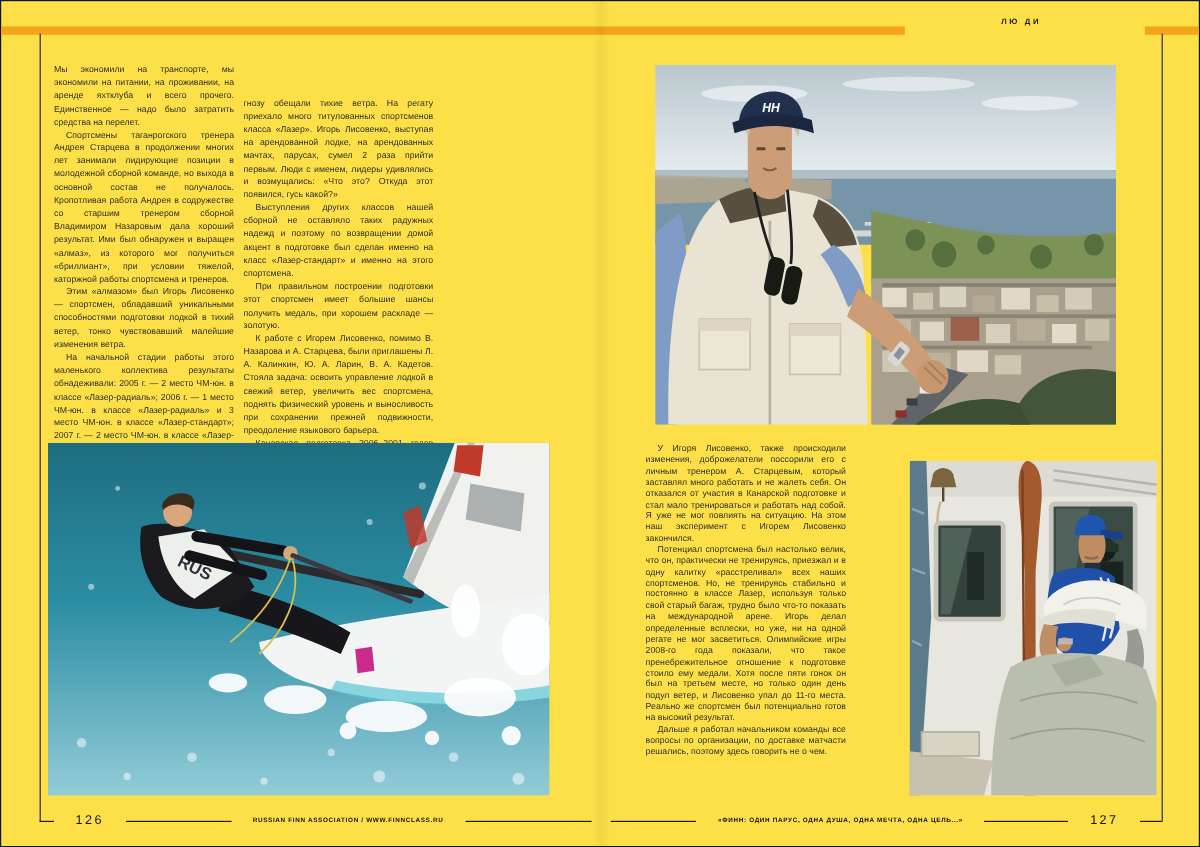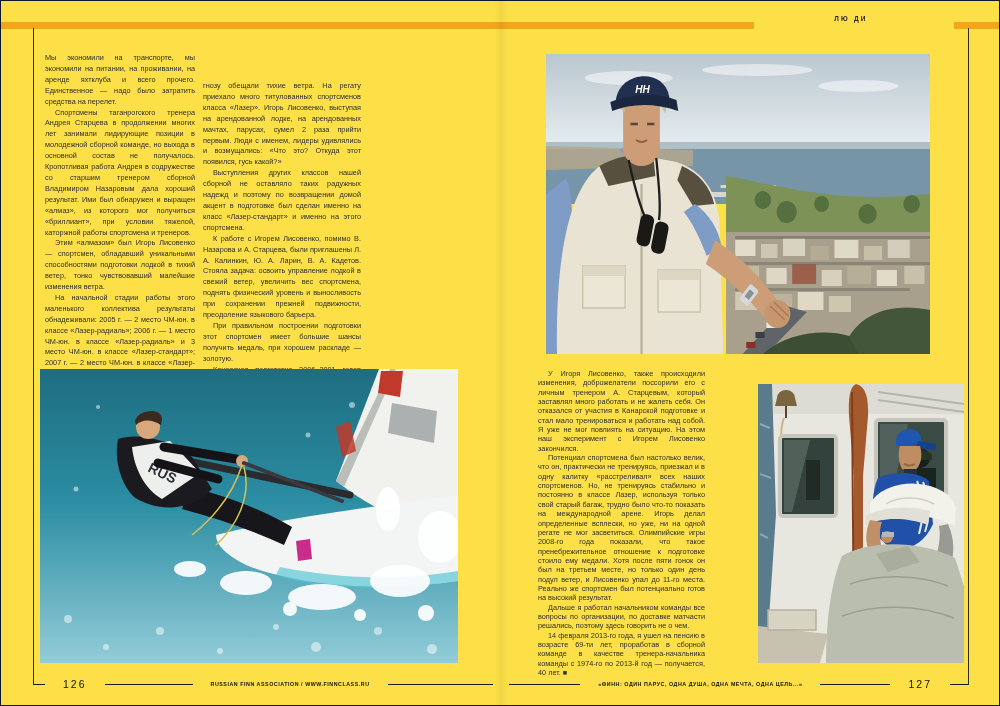--- a/index.html
+++ b/index.html
@@ -65,31 +65,30 @@
     <p class="cont">Мы экономили на транспорте, мы экономили на питании, на проживании, на аренде яхтклуба и всего прочего. Единственное — надо было затратить средства на перелет.</p>
     <p>Спортсмены таганрогского тренера Андрея Старцева в продолжении многих лет занимали лидирующие позиции в молодежной сборной команде, но выхода в основной состав не получалось. Кропотливая работа Андрея в содружестве со старшим тренером сборной Владимиром Назаровым дала хороший результат. Ими был обнаружен и выращен «алмаз», из которого мог получиться «бриллиант», при условии тяжелой, каторжной работы спортсмена и тренеров.</p>
     <p>Этим «алмазом» был Игорь Лисовенко — спортсмен, обладавший уникальными способностями подготовки лодкой в тихий ветер, тонко чувствовавший малейшие изменения ветра.</p>
     <p>На начальной стадии работы этого маленького коллектива результаты обнадеживали: 2005 г. — 2 место ЧМ-юн. в классе «Лазер-радиаль»; 2006 г. — 1 место ЧМ-юн. в классе «Лазер-радиаль» и 3 место ЧМ-юн. в классе «Лазер-стандарт»; 2007 г. — 2 место ЧМ-юн. в классе «Лазер-стандарт».</p>
     <p>После удачного выступления Игоря на чемпионатах мира 2006 года он был приглашен в команду для участия в предолимпийской неделе (Китай), где по про-</p>
   </div>
 
   <div class="col" id="c2">
     <p class="cont">гнозу обещали тихие ветра. На регату приехало много титулованных спортсменов класса «Лазер». Игорь Лисовенко, выступая на арендованной лодке, на арендованных мачтах, парусах, сумел 2 раза прийти первым. Люди с именем, лидеры удивлялись и возмущались: «Что это? Откуда этот появился, гусь какой?»</p>
     <p>Выступления других классов нашей сборной не оставляло таких радужных надежд и поэтому по возвращении домой акцент в подготовке был сделан именно на класс «Лазер-стандарт» и именно на этого спортсмена.</p>
+    <p>При правильном построении подготовки этот спортсмен имеет большие шансы получить медаль, при хорошем раскладе — золотую.</p>
     <p>К работе с Игорем Лисовенко, помимо В. Назарова и А. Старцева, были приглашены Л. А. Калинкин, Ю. А. Ларин, В. А. Кадетов. Стояла задача: освоить управление лодкой в свежий ветер, увеличить вес спортсмена, поднять физический уровень и выносливость при сохранении прежней подвижности, преодоление языкового барьера.</p>
-    <p>При правильном построении подготовки этот спортсмен имеет большие шансы получить медаль, при хорошем раскладе — золотую.</p>
     <p>Канарская подготовка 2006–2001 годов четко вписывалась в план намеченный для Игоря.</p>
     <p>07 февраля 2007 года Исполком Президиума ВФПС освободил меня от должности главного тренера, предложив вернуться к исполнению обязанностей Начальника команды.</p>
   </div>
 
   <div class="col" id="c3">
     <p>У Игоря Лисовенко, также происходили изменения, доброжелатели поссорили его с личным тренером А. Старцевым, который заставлял много работать и не жалеть себя. Он отказался от участия в Канарской подготовке и стал мало тренироваться и работать над собой. Я уже не мог повлиять на ситуацию. На этом наш эксперимент с Игорем Лисовенко закончился.</p>
     <p>Потенциал спортсмена был настолько велик, что он, практически не тренируясь, приезжал и в одну калитку «расстреливал» всех наших спортсменов. Но, не тренируясь стабильно и постоянно в классе Лазер, используя только свой старый багаж, трудно было что-то показать на международной арене. Игорь делал определенные всплески, но уже, ни на одной регате не мог засветиться. Олимпийские игры 2008-го года показали, что такое пренебрежительное отношение к подготовке стоило ему медали. Хотя после пяти гонок он был на третьем месте, но только один день подул ветер, и Лисовенко упал до 11-го места. Реально же спортсмен был потенциально готов на высокий результат.</p>
     <p>Дальше я работал начальником команды все вопросы по организации, по доставке матчасти решались, поэтому здесь говорить не о чем.</p>
-    <p>14 февраля 2013-го года, я ушел на пенсию в возрасте 69-ти лет, проработав в сборной команде в качестве тренера-начальника команды с 1974-го по 2013-й год — получается, 40 лет.  ■</p>
   </div>
 
   <figure id="ph-sail" aria-label="Яхтсмен в чёрном гидрокостюме с белой манишкой RUS откренивает швертбот класса «Лазер» на бирюзовой воде с брызгами">
     <svg viewBox="0 0 418 294" preserveAspectRatio="none">
       <defs>
         <linearGradient id="gw" x1="0" y1="0" x2="0" y2="1">
           <stop offset="0" stop-color="#1e6d80"></stop>
             <stop offset="0.45" stop-color="#2b8da3"></stop>
             <stop offset="1" stop-color="#93ccd8"></stop>
         </linearGradient>

